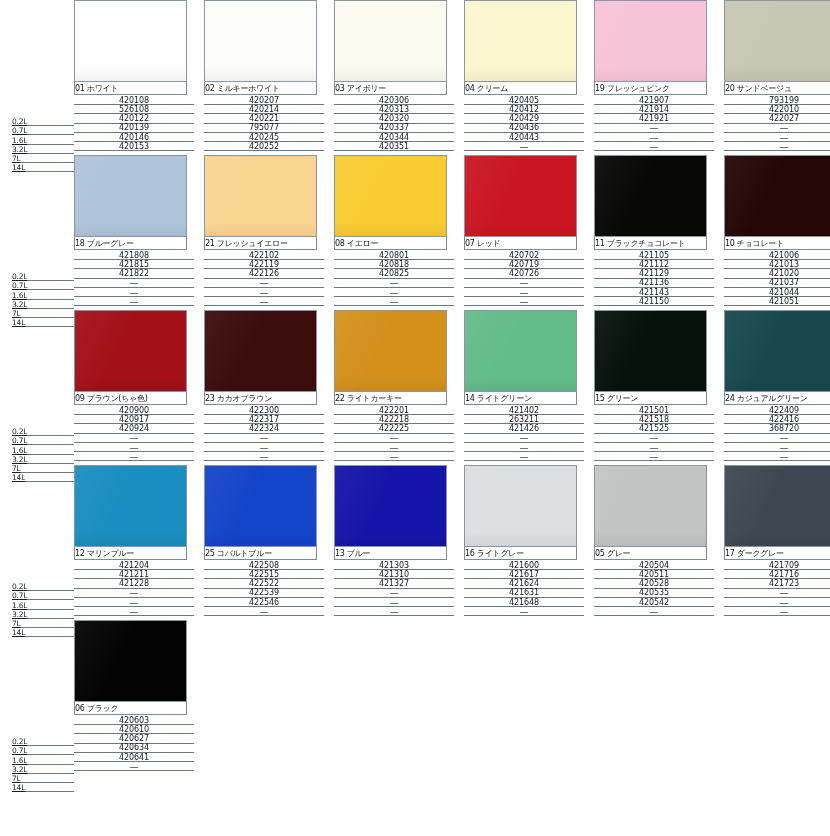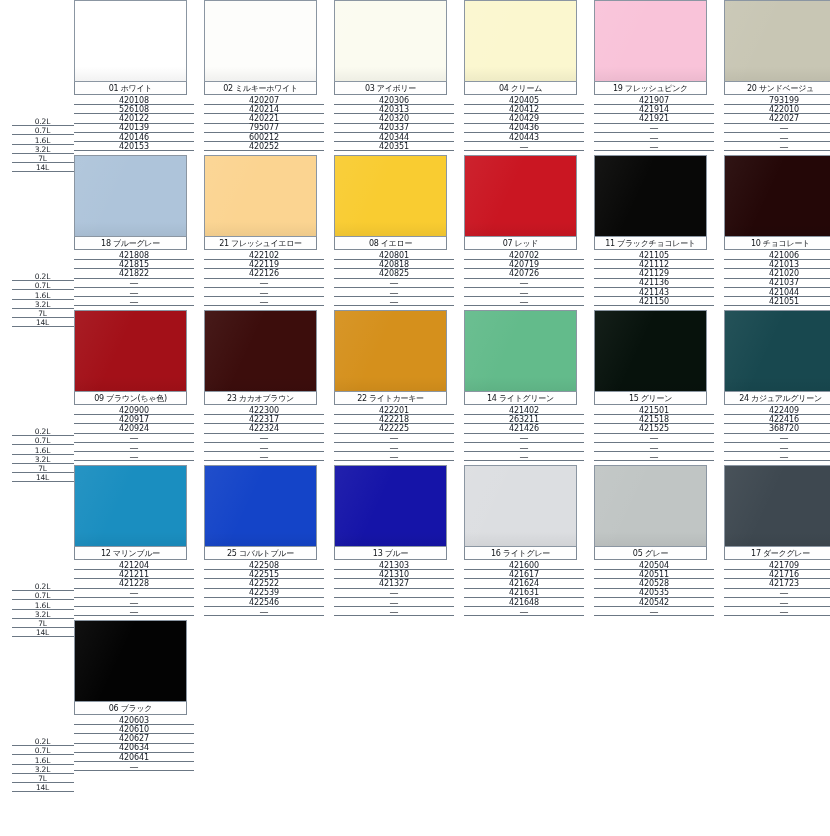--- a/index.html
+++ b/index.html
@@ -32,22 +32,23 @@
   .size-gutter {
     width: 62px;
     flex: 0 0 62px;
     position: relative;
     padding-top: 117px;
   }
   .size-row {
     height: 9.2px;
     display: flex;
     align-items: flex-end;
-    justify-content: center;
+    justify-content: flex-start;
     position: relative;
+    text-decoration: underline;
   }
   .size-row .rule {
     position: absolute;
     left: 0; right: 0; bottom: 0;
     border-bottom: 1px solid #6b7784;
   }
   .size-row .txt {
     position: relative;
     font-size: 7.5px;
     line-height: 8px;
@@ -87,21 +88,21 @@
     pointer-events: none;
   }
   .name-box {
     width: 113px;
     height: 13px;
     border: 1px solid #7f8a96;
     border-top: none;
     background: #fefefe;
     display: flex;
     align-items: center;
-    justify-content: center;
+    justify-content: flex-start;
     font-size: 8px;
     letter-spacing: -0.3px;
     line-height: 9px;
     white-space: nowrap;
     color: #101419;
   }
   .codes {
     width: 120px;
     padding-top: 1px;
     text-align: center;
@@ -217,21 +218,21 @@
           <div class="code-row">
             <div class="rule"></div>
             <span class="txt">420221</span>
           </div>
           <div class="code-row">
             <div class="rule"></div>
             <span class="txt">795077</span>
           </div>
           <div class="code-row">
             <div class="rule"></div>
-            <span class="txt">600212</span>
+            <span class="txt">420245</span>
           </div>
           <div class="code-row">
             <div class="rule"></div>
             <span class="txt">420252</span>
           </div>
         </div>
       </div>
       <div class="cell">
         <div class="chip-wrap">
           <div class="chip" style="background: rgb(251, 251, 240);"></div>

